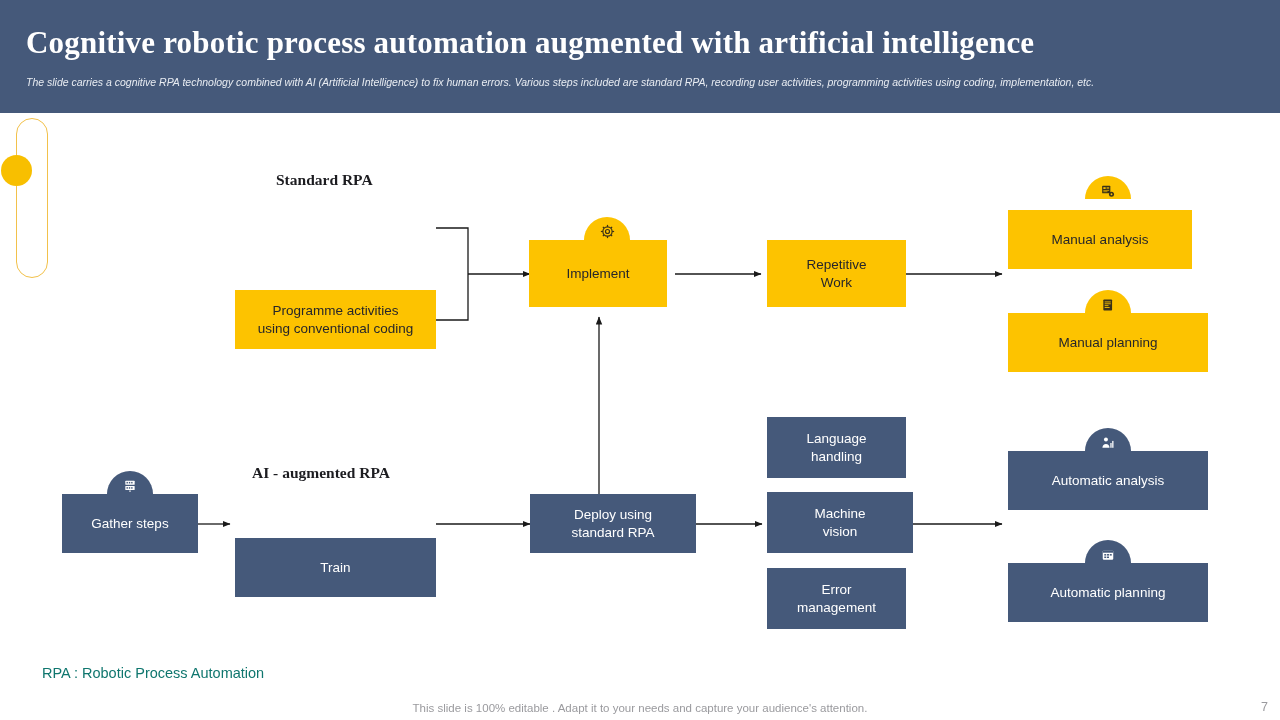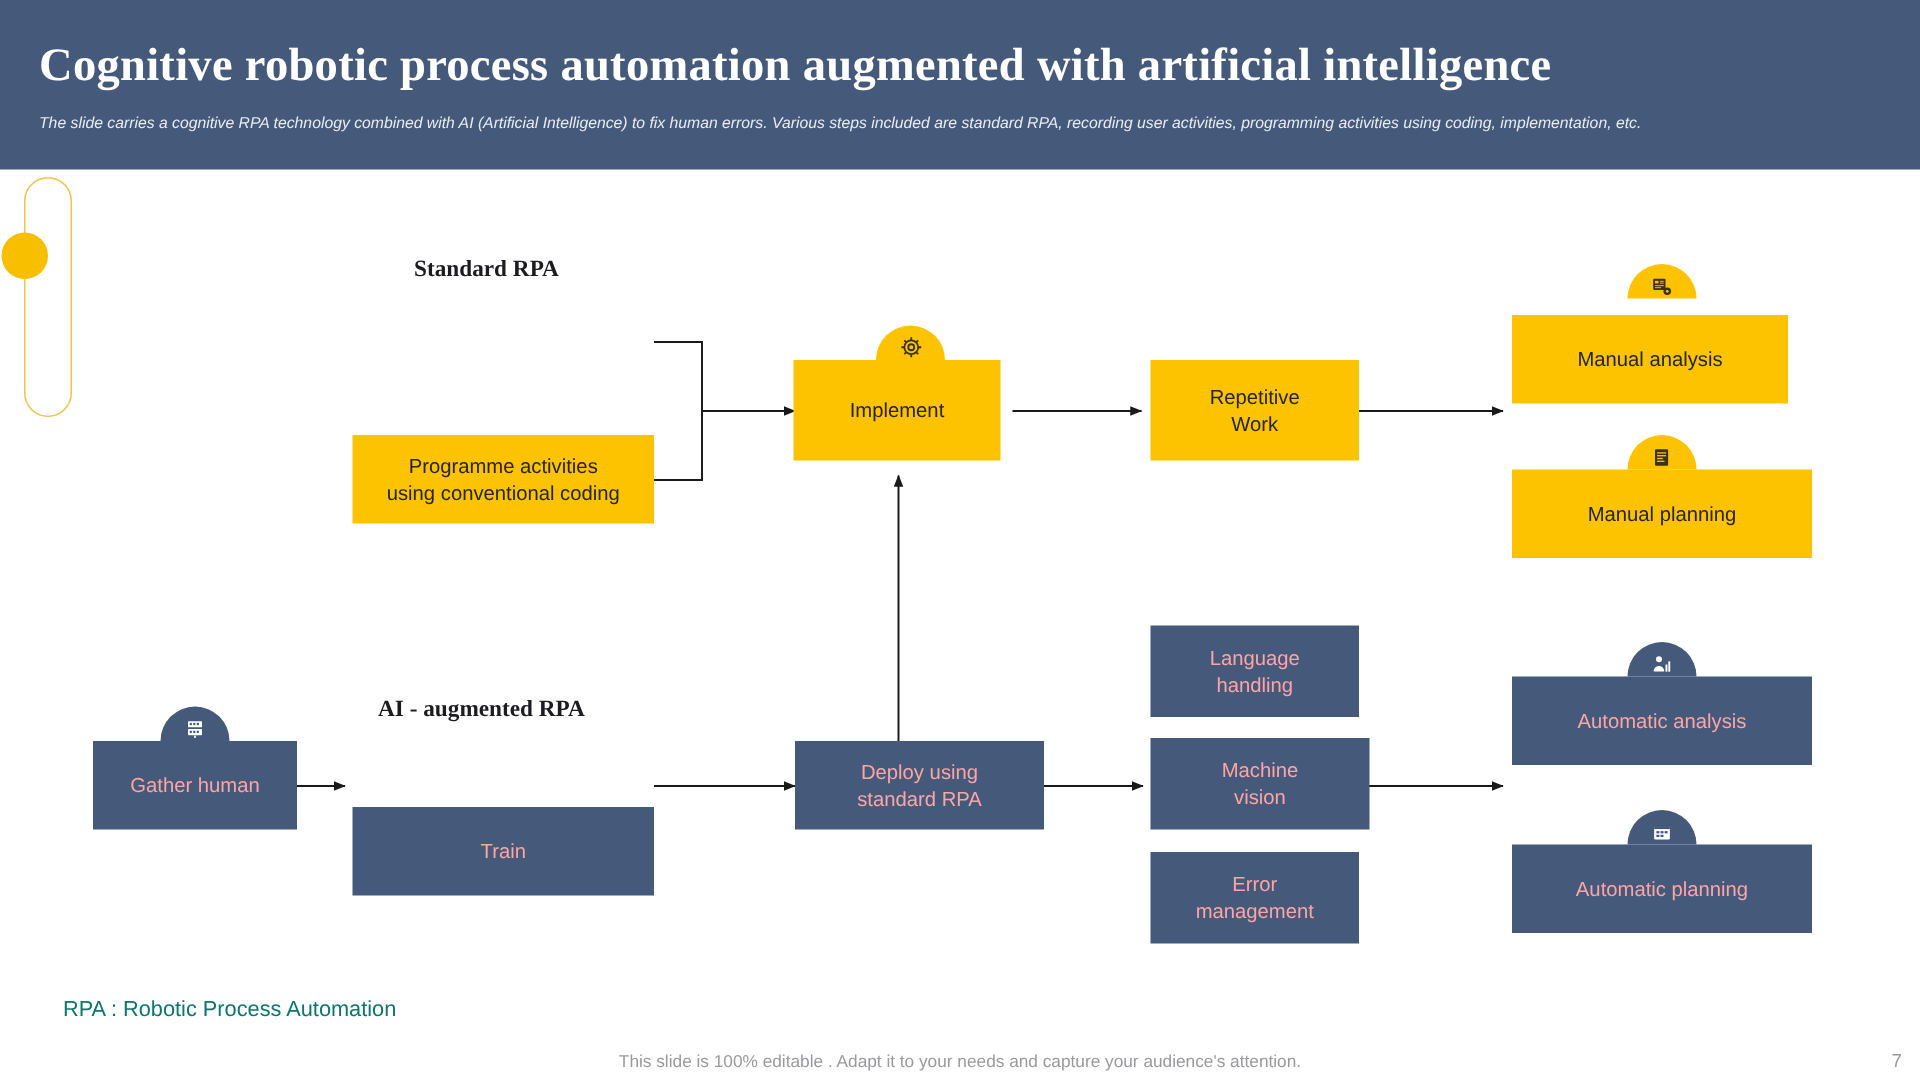--- a/index.html
+++ b/index.html
@@ -77,21 +77,21 @@
     position: absolute;
     display: flex;
     align-items: center;
     justify-content: center;
     text-align: center;
     font-size: 13.5px;
     line-height: 18px;
     padding: 4px 8px;
   }
   .node.yellow { background: #fdc300; color: #26262a; }
-  .node.blue   { background: #45597a; color: #fca5a5; }
+  .node.blue   { background: #45597a; color: #ffffff; }
 
   
   .badge {
     position: absolute;
     width: 46px;
     height: 23px;
     border-top-left-radius: 46px 46px;
     border-top-right-radius: 46px 46px;
     display: flex;
     align-items: flex-end;
@@ -263,21 +263,21 @@
         <rect x="14" y="5" width="2.4" height="2.6" fill="#45597a"></rect>
         <rect x="4" y="12" width="16" height="7" rx="1"></rect>
         <rect x="6" y="14" width="2.4" height="2.6" fill="#45597a"></rect>
         <rect x="10" y="14" width="2.4" height="2.6" fill="#45597a"></rect>
         <rect x="14" y="14" width="2.4" height="2.6" fill="#45597a"></rect>
         <rect x="11" y="19.5" width="2" height="2.6"></rect>
       </svg>
     </span>
   </div>
   <div class="node blue" style="left:62px; top:494px; width:136px; height:59px;">
-    <span>Gather human</span>
+    <span>Gather steps</span>
   </div>
 
   <div class="node blue" style="left:235px; top:494px; width:201px; height:59px;margin-top:44px;">
     <span>Train</span>
   </div>
 
   <div class="node blue" style="left:530px; top:494px; width:166px; height:59px; flex-direction:column;">
     <span>Deploy using</span>
     <span>standard RPA</span>
   </div>

